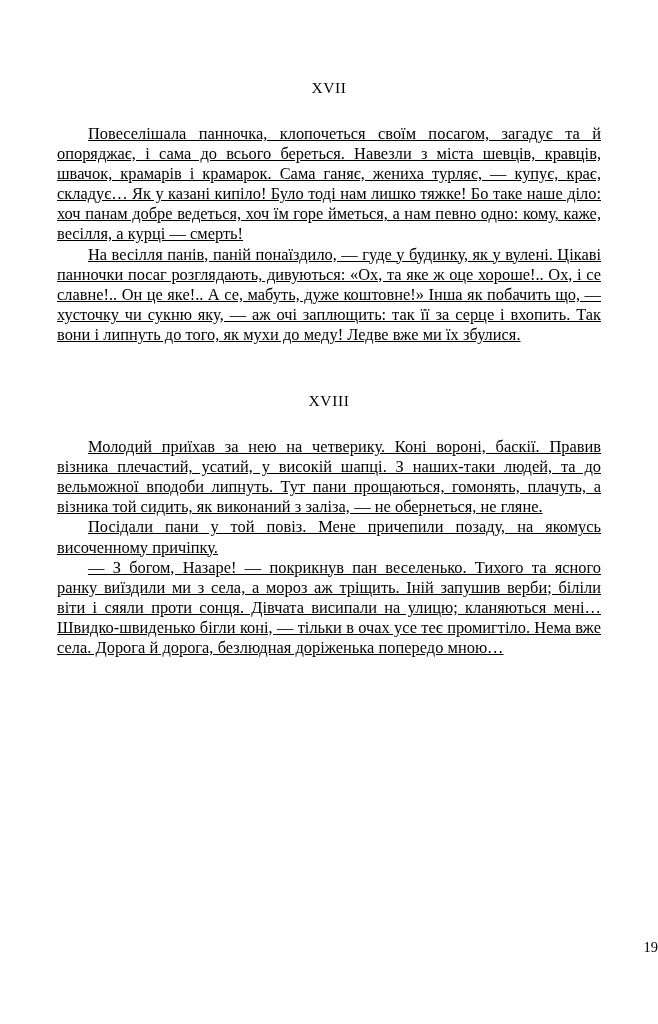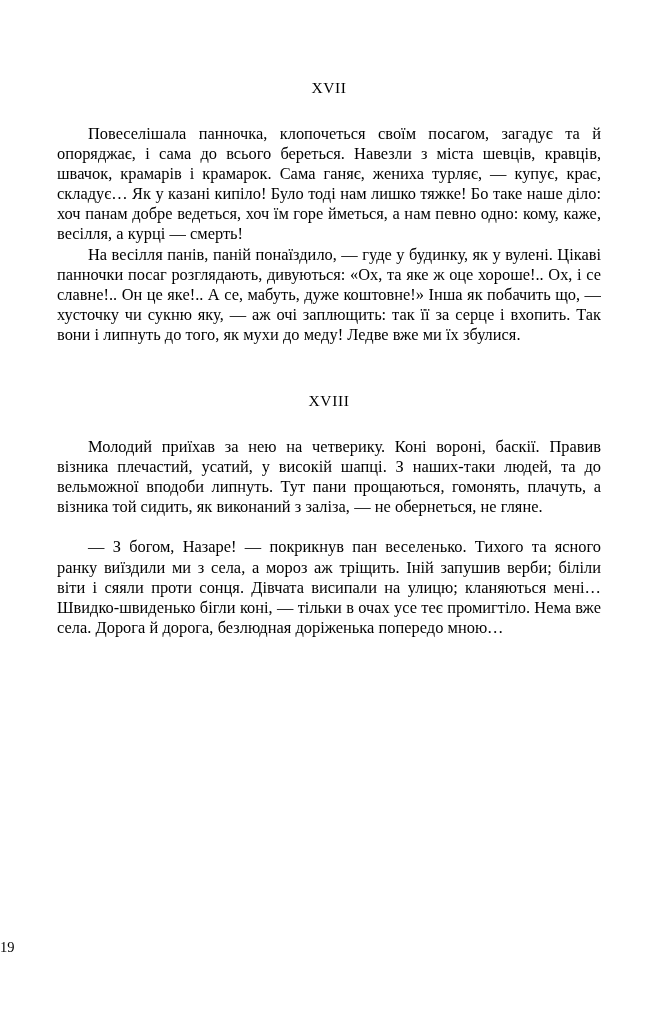--- a/index.html
+++ b/index.html
@@ -40,20 +40,21 @@
   .chapter-heading.first {
     margin-bottom: 0;
   }
 
   .section {
     margin: 0;
   }
 
   .section-body {
     margin-top: 26px;
+    text-decoration: underline;
   }
 
   .section.second {
     margin-top: 46px;
   }
 
   .section.second .chapter-heading {
     margin-bottom: 16px;
   }
 
@@ -63,29 +64,28 @@
     text-justify: inter-word;
     font-size: 16.4px;
     line-height: 20.1px;
     text-indent: 31px;
     hyphens: manual;
     word-spacing: 0.1px;
   }
 
   p.para.dialogue {
     text-indent: 31px;
-    margin-top: 20px;
   }
 
   .page-number {
     position: absolute;
     left: 0;
-    right: 8px;
+    right: 0;
     top: 938px;
-    text-align: left;
+    text-align: right;
     font-size: 14.5px;
     line-height: 18px;
   }
 </style>
 </head>
 <body>
 
 <div class="page">
 
   <div class="text-block">
@@ -95,20 +95,21 @@
       <div class="section-body">
         <p class="para">Повеселішала панночка, клопочеться своїм посагом, загадує та й опоряджає, і сама до всього береться. Навезли з міста шевців, кравців, швачок, крамарів і крамарок. Сама ганяє, жениха турляє, — купує, крає, складує… Як у казані кипіло! Було тоді нам лишко тяжке! Бо таке наше діло: хоч панам добре ведеться, хоч їм горе йметься, а нам певно одно: кому, каже, весілля, а курці — смерть!</p>
         <p class="para">На весілля панів, паній понаїздило, — гуде у будинку, як у вулені. Цікаві панночки посаг розглядають, дивуються: «Ох, та яке ж оце хороше!.. Ох, і се славне!.. Он це яке!.. А се, мабуть, дуже коштовне!» Інша як побачить що, — хусточку чи сукню яку, — аж очі заплющить: так її за серце і вхопить. Так вони і липнуть до того, як мухи до меду! Ледве вже ми їх збулися.</p>
       </div>
     </div>
 
     <div class="section second">
       <div class="chapter-heading">XVIII</div>
       <div class="section-body">
         <p class="para">Молодий приїхав за нею на четверику. Коні вороні, баскії. Правив візника плечастий, усатий, у високій шапці. З наших-таки людей, та до вельможної вподоби липнуть. Тут пани прощаються, гомонять, плачуть, а візника той сидить, як виконаний з заліза, — не обернеться, не гляне.</p>
+        <p class="para">Посідали пани у той повіз. Мене причепили позаду, на якомусь височенному причіпку.</p>
         <p class="para dialogue">— З богом, Назаре! — покрикнув пан веселенько. Тихого та ясного ранку виїздили ми з села, а мороз аж тріщить. Іній запушив верби; біліли віти і сяяли проти сонця. Дівчата висипали на улицю; кланяються мені… Швидко-швиденько бігли коні, — тільки в очах усе теє промигтіло. Нема вже села. Дорога й дорога, безлюдная доріженька попередо мною…</p>
       </div>
     </div>
 
   </div>
 
   <div class="page-number">19</div>
 
 </div>
 

